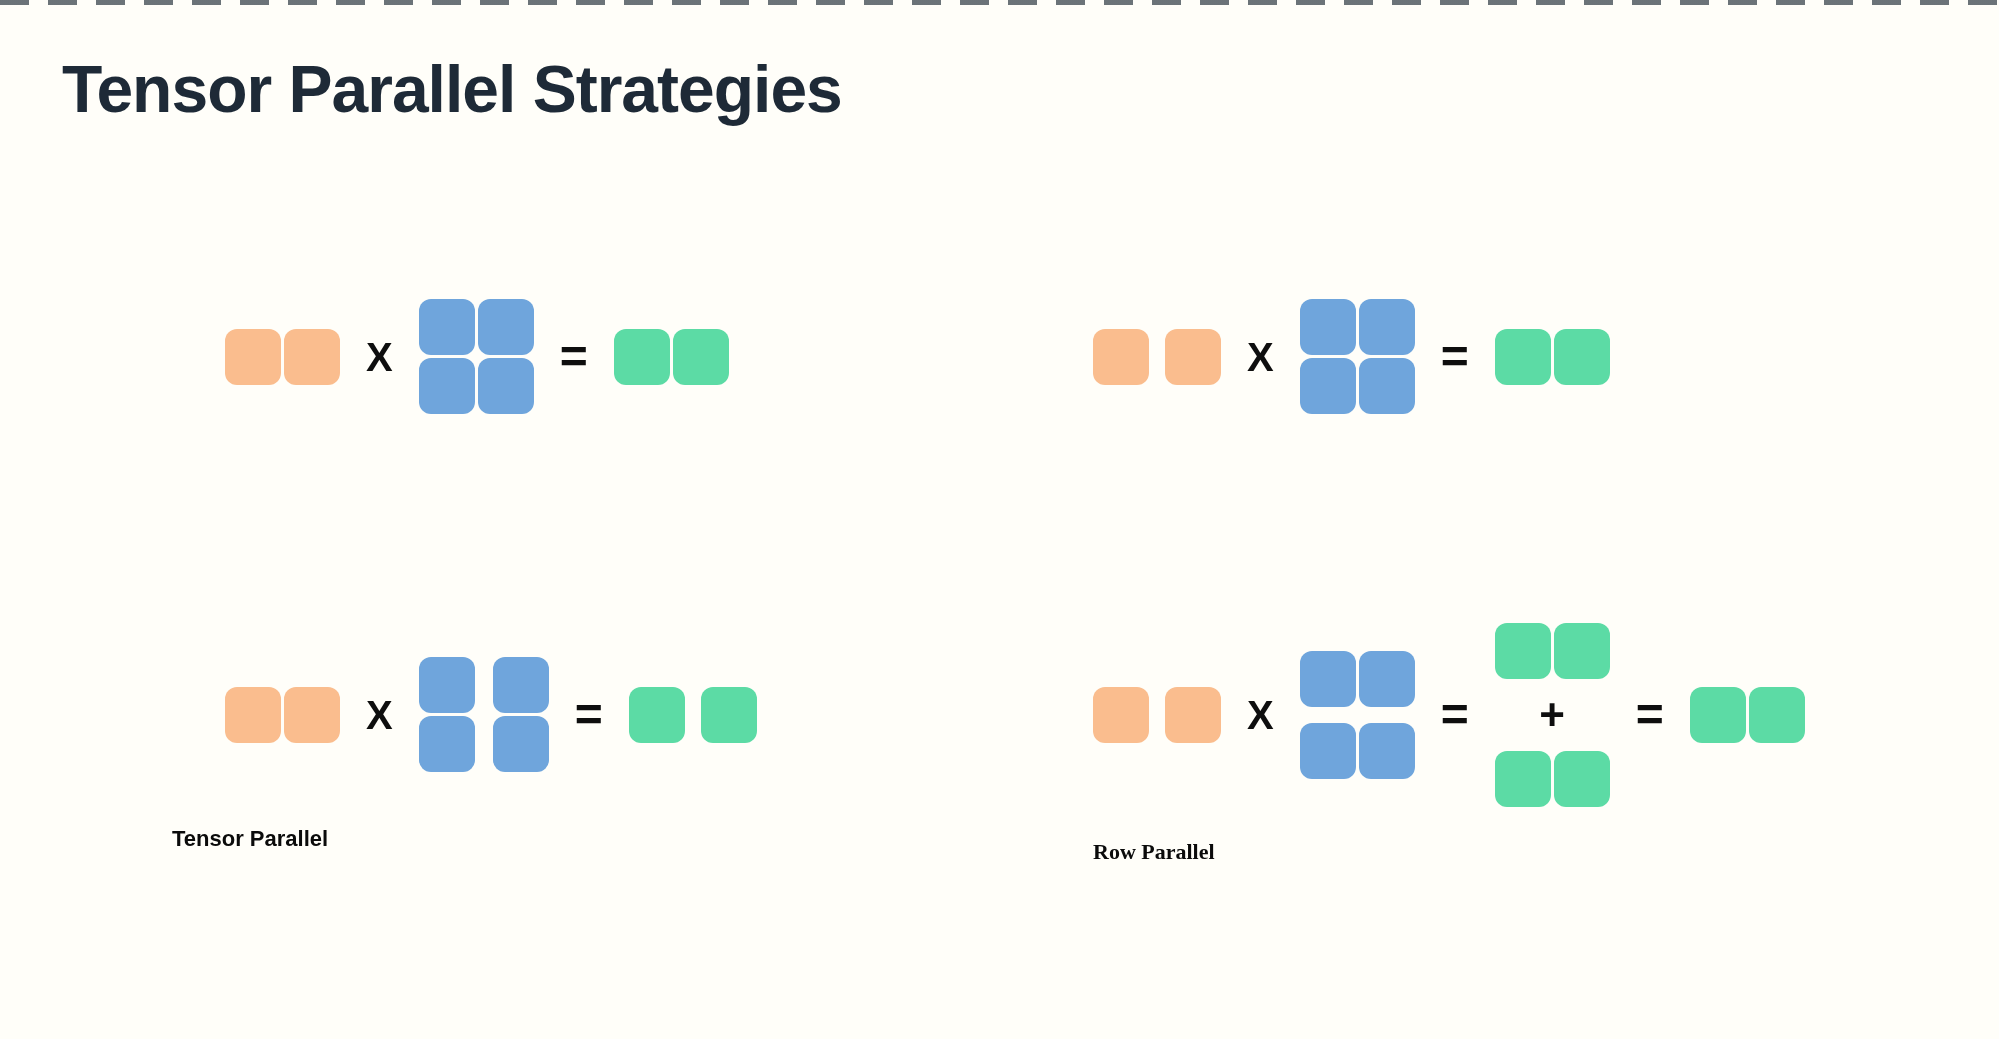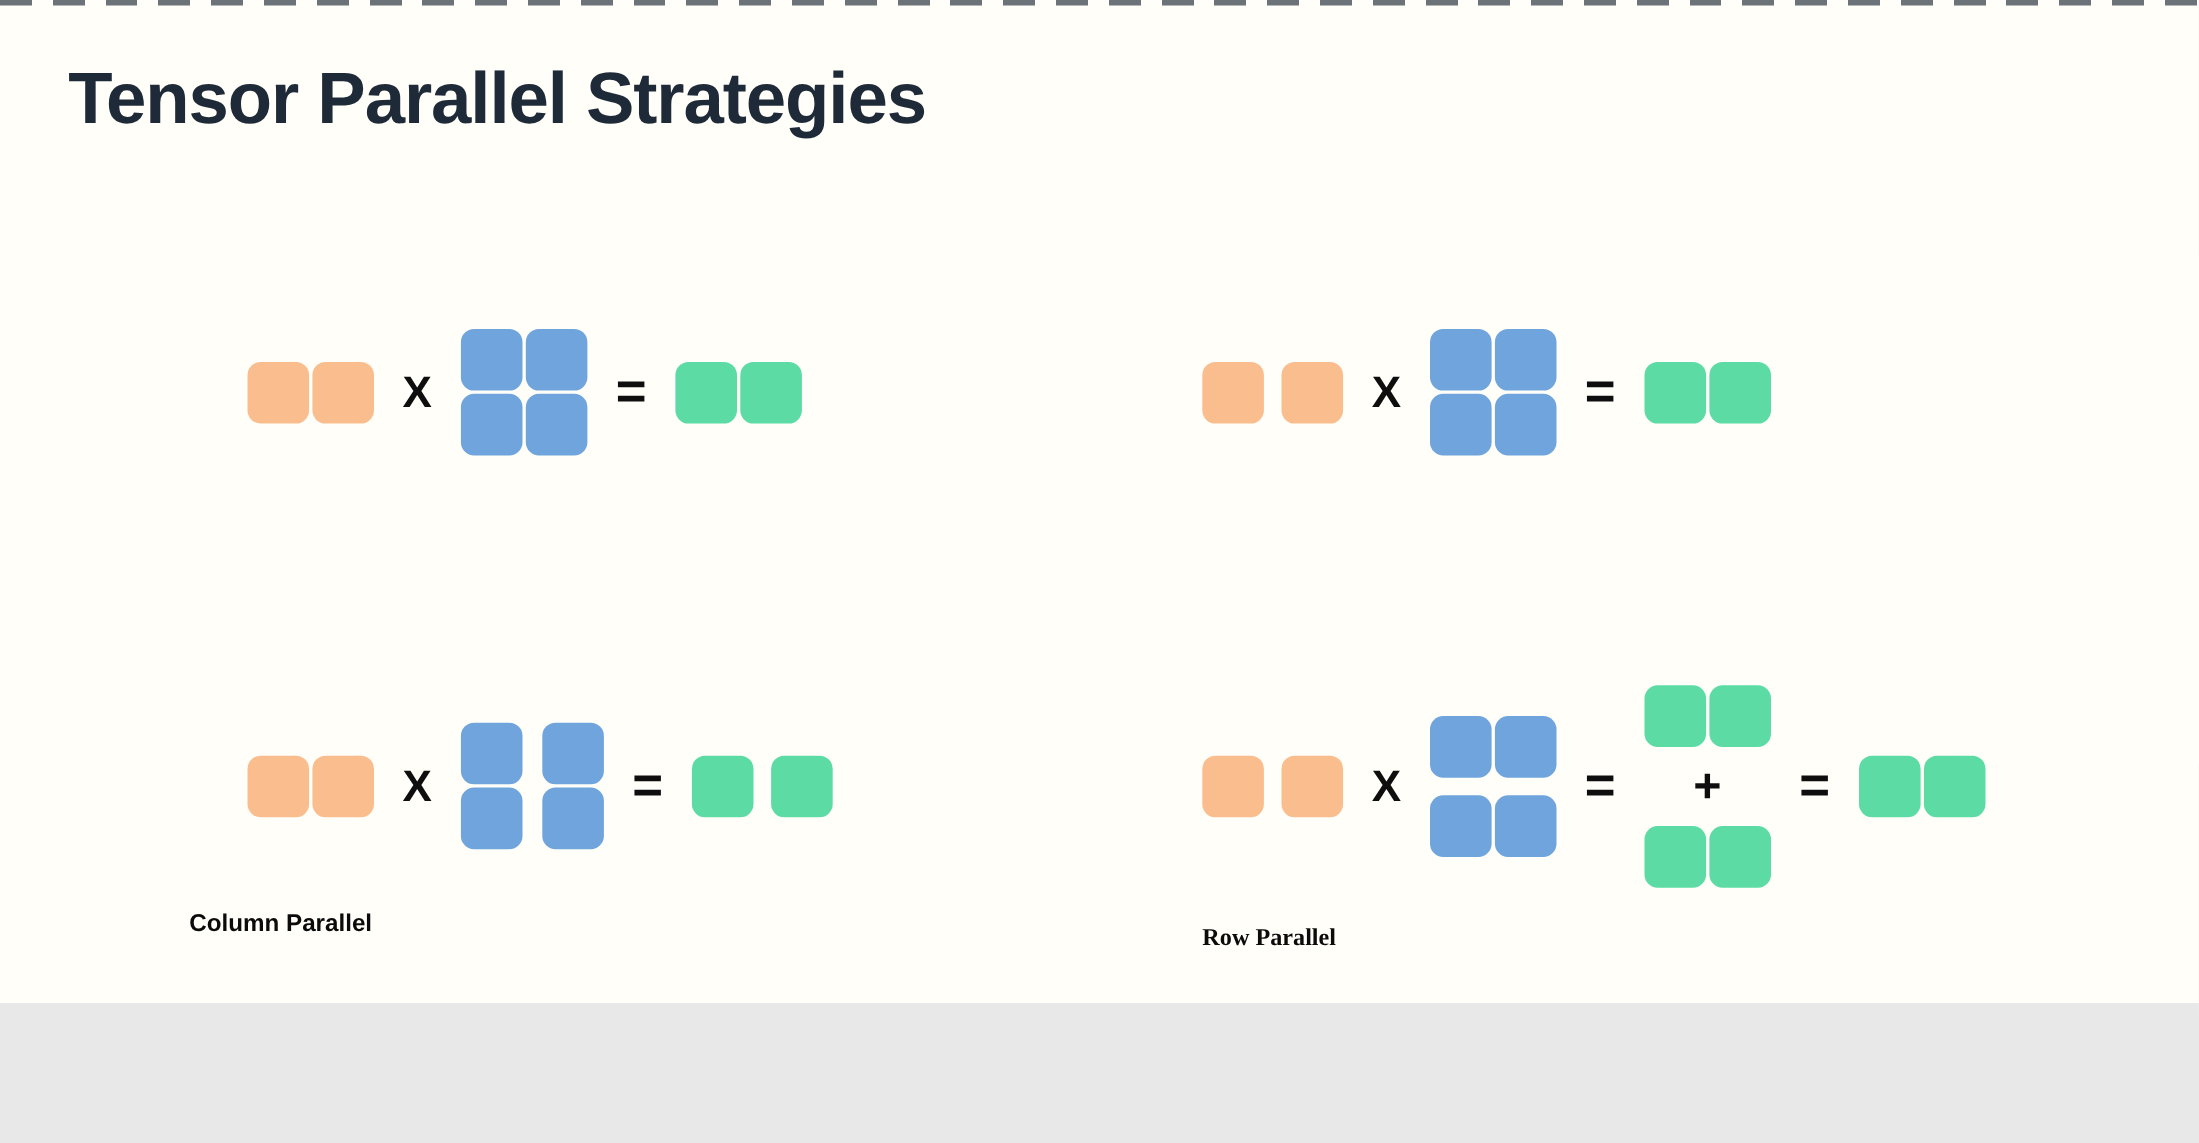--- a/index.html
+++ b/index.html
@@ -11,21 +11,21 @@
     --strip:#3A454E;
     --bg:#FFFEF9;
   }
   html,body{margin:0;padding:0;}
   body{
     font-family:"Liberation Sans","DejaVu Sans",sans-serif;
     background:#e8e8e8;
   }
   #canvas{
     position:relative;
-    width:1999px;height:912px;
+    width:1999px;height:1039px;
     background:var(--bg);
     overflow:hidden;
     text-align:center;
   }
   
   .top-strip{
     position:absolute;left:0;top:0;width:100%;height:5px;
     background:repeating-linear-gradient(90deg,
       var(--strip) 0px, var(--strip) 29px,
       transparent 29px, transparent 48px);
@@ -160,16 +160,16 @@
         <div class="block output"></div>
       </div>
     </div>
     <div class="op op-eq">=</div>
     <div class="pair">
       <div class="block output"></div>
       <div class="block output"></div>
     </div>
   </div>
 
-  <p class="diagram-label" style="left:172px;top:828px;">Column Parallel</p>
+  <p class="diagram-label" style="left:172px;top:828px;">Tensor Parallel</p>
   <p class="diagram-label" style="left:1093px;top:841px;font-family:Liberation Serif, serif;">Row Parallel</p>
 
 </div>
 
 </body></html>

